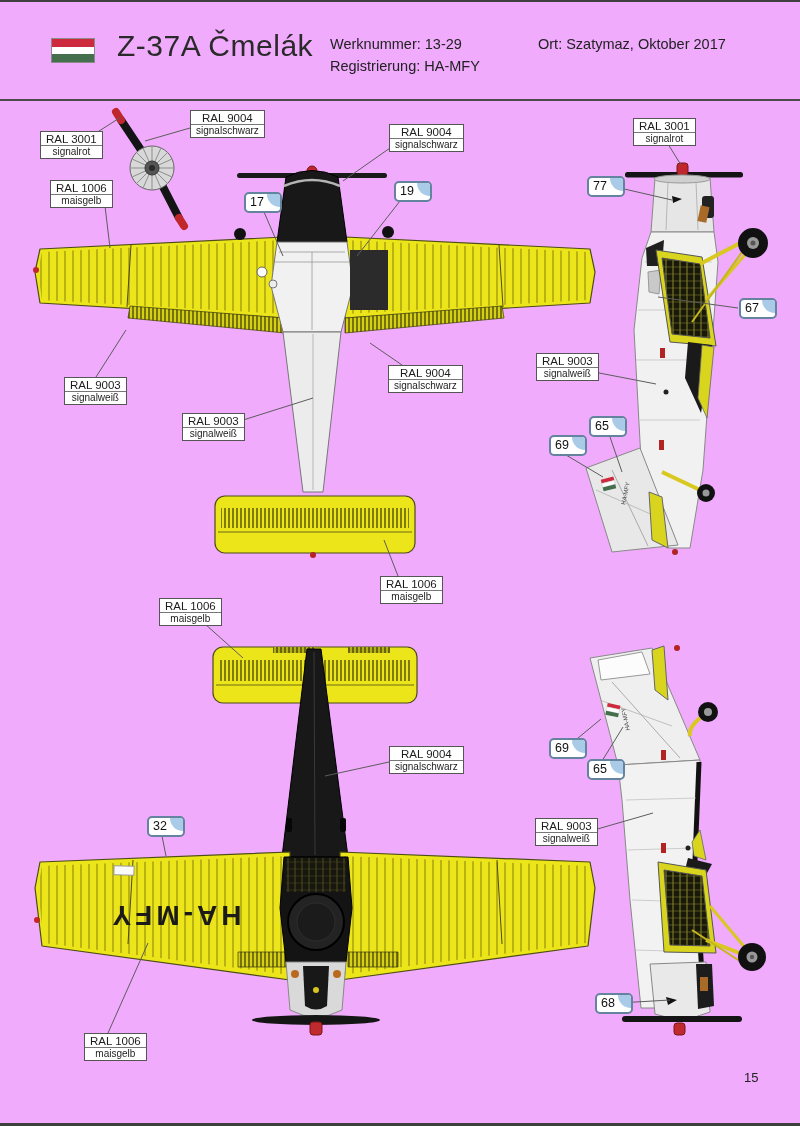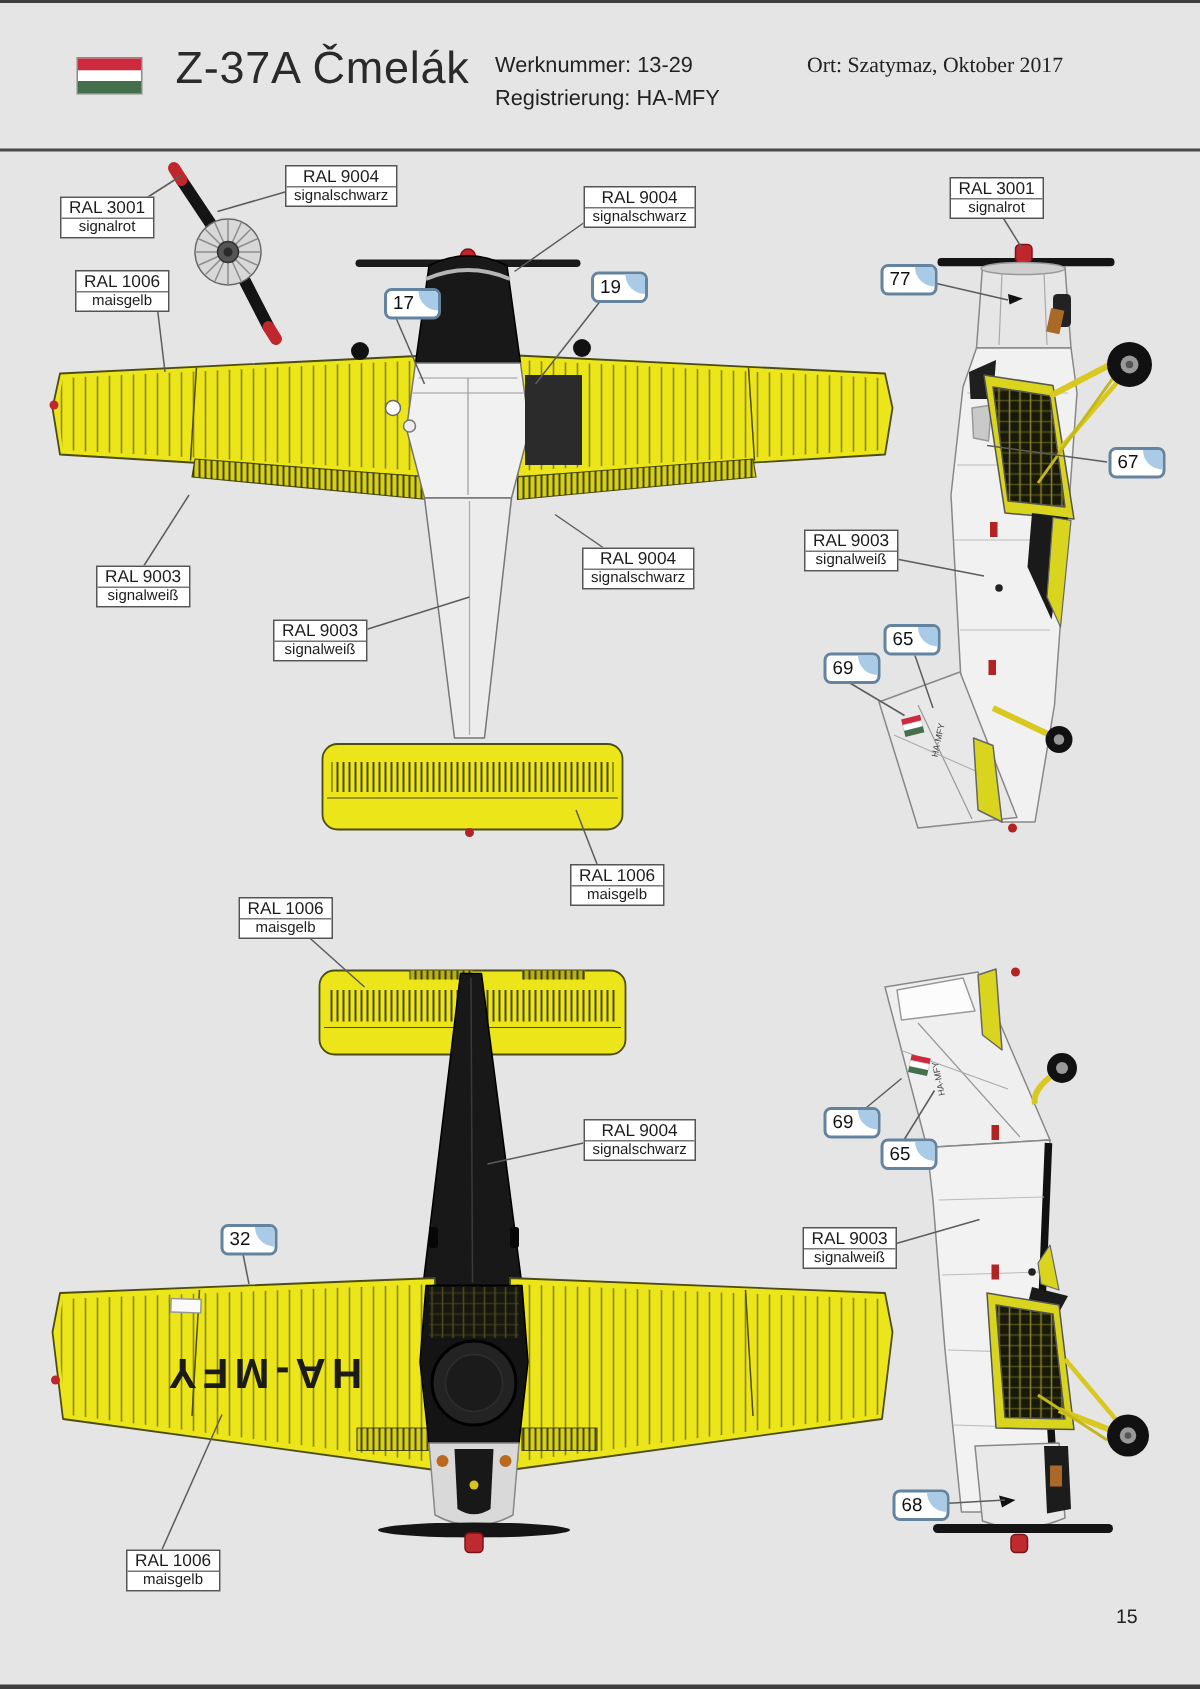--- a/index.html
+++ b/index.html
@@ -1,31 +1,31 @@
 <!DOCTYPE html>
 <html><head>
 <meta charset="utf-8">
 <style>
   html,body{margin:0;padding:0;}
   .page{
-    position:relative;width:800px;height:1126px;background:#e5e5e5;
+    position:relative;width:800px;height:1126px;background:#f0abfc;
     font-family:"Liberation Sans",sans-serif;overflow:hidden;color:#1c1c1c;
   }
   .rule{position:absolute;left:0;width:800px;background:#3f3f3f;}
   .rule.top{top:0;height:2px;}
   .rule.header{top:99px;height:2px;background:#4a4a4a;}
   .rule.bottom{top:1123px;height:3px;}
   
   .hdr{position:absolute;left:0;top:2px;width:800px;height:97px;}
   .flag{position:absolute;left:51px;top:36px;width:42px;height:23px;border:1px solid #8a8a8a;display:flex;flex-direction:column;}
   .flag div{flex:1;}
   .title{position:absolute;left:117px;top:27px;font-size:30px;color:#2a2a2a;letter-spacing:0.5px;}
   .hinfo{position:absolute;top:32px;font-size:14.5px;color:#222;line-height:1.5;}
   .hinfo.c1{left:330px;}
-  .hinfo.c2{left:538px;font-family:Liberation Serif, serif;}
+  .hinfo.c2{left:538px;}
   
   .plabel{position:absolute;background:#fff;border:1px solid #555;text-align:center;z-index:4;white-space:nowrap;box-shadow:0 0 0 0;}
   .plabel .l1{font-size:11.5px;padding:1px 5px 0;}
   .plabel .l2{font-size:10px;padding:0 5px 1px;border-top:1px solid #777;}
   
   .callout{position:absolute;width:30px;height:17px;background:#fff;border:2px solid #64839f;border-radius:5px;
     font-size:12.5px;color:#111;z-index:4;padding-left:4px;line-height:17px;}
   .callout::after{content:'';position:absolute;right:0px;top:0px;width:13px;height:13px;background:#a9cbe7;
     border-bottom-left-radius:100%;border-top-right-radius:3px;}
   .pagenum{position:absolute;left:744px;top:1070px;font-size:13px;font-weight:normal;color:#222;z-index:4;}
@@ -370,21 +370,21 @@
     </div>
   <div class="plabel" style="left:535px;top:818px">
       <div class="l1">RAL 9003</div>
       <div class="l2">signalweiß</div>
     </div>
   <div class="plabel" style="left:84px;top:1033px">
       <div class="l1">RAL 1006</div>
       <div class="l2">maisgelb</div>
     </div>
 
-  <div class="callout" style="left:256px;top:192px">17</div>
+  <div class="callout" style="left:244px;top:192px">17</div>
   <div class="callout" style="left:394px;top:181px">19</div>
   <div class="callout" style="left:587px;top:176px">77</div>
   <div class="callout" style="left:739px;top:298px">67</div>
   <div class="callout" style="left:589px;top:416px">65</div>
   <div class="callout" style="left:549px;top:435px">69</div>
   <div class="callout" style="left:147px;top:816px">32</div>
   <div class="callout" style="left:549px;top:738px">69</div>
   <div class="callout" style="left:587px;top:759px">65</div>
   <div class="callout" style="left:595px;top:993px">68</div>
 

